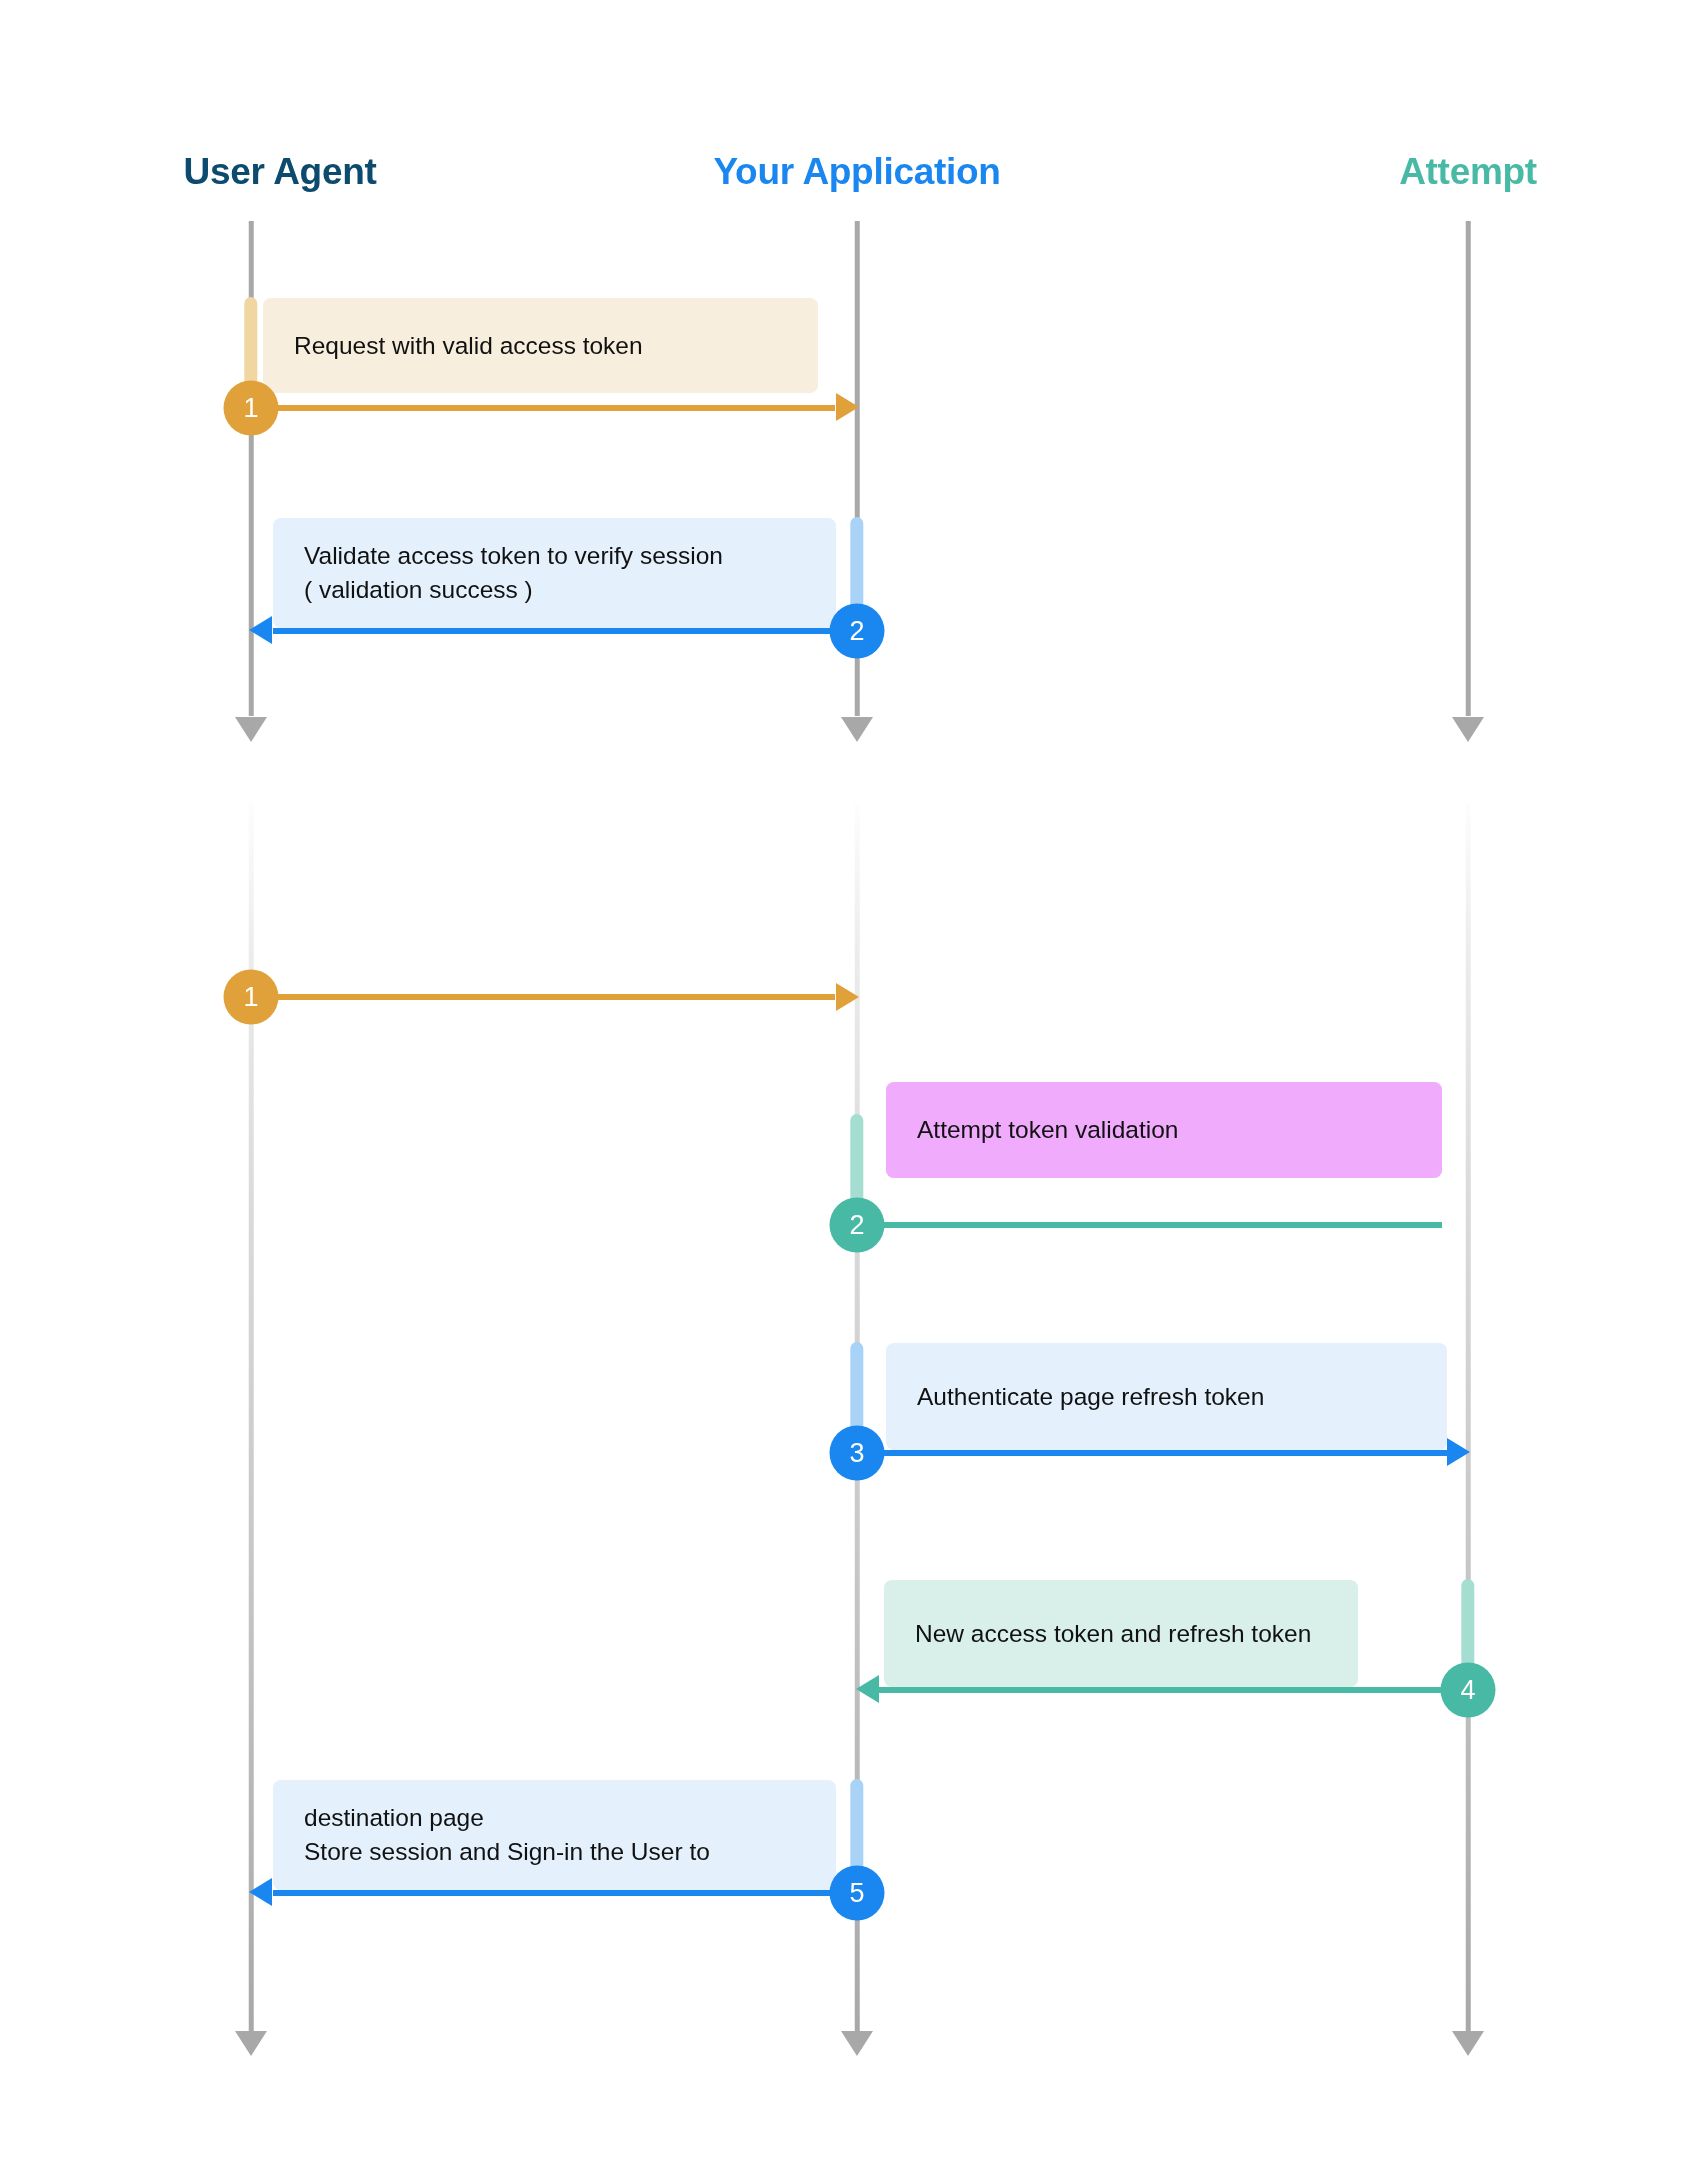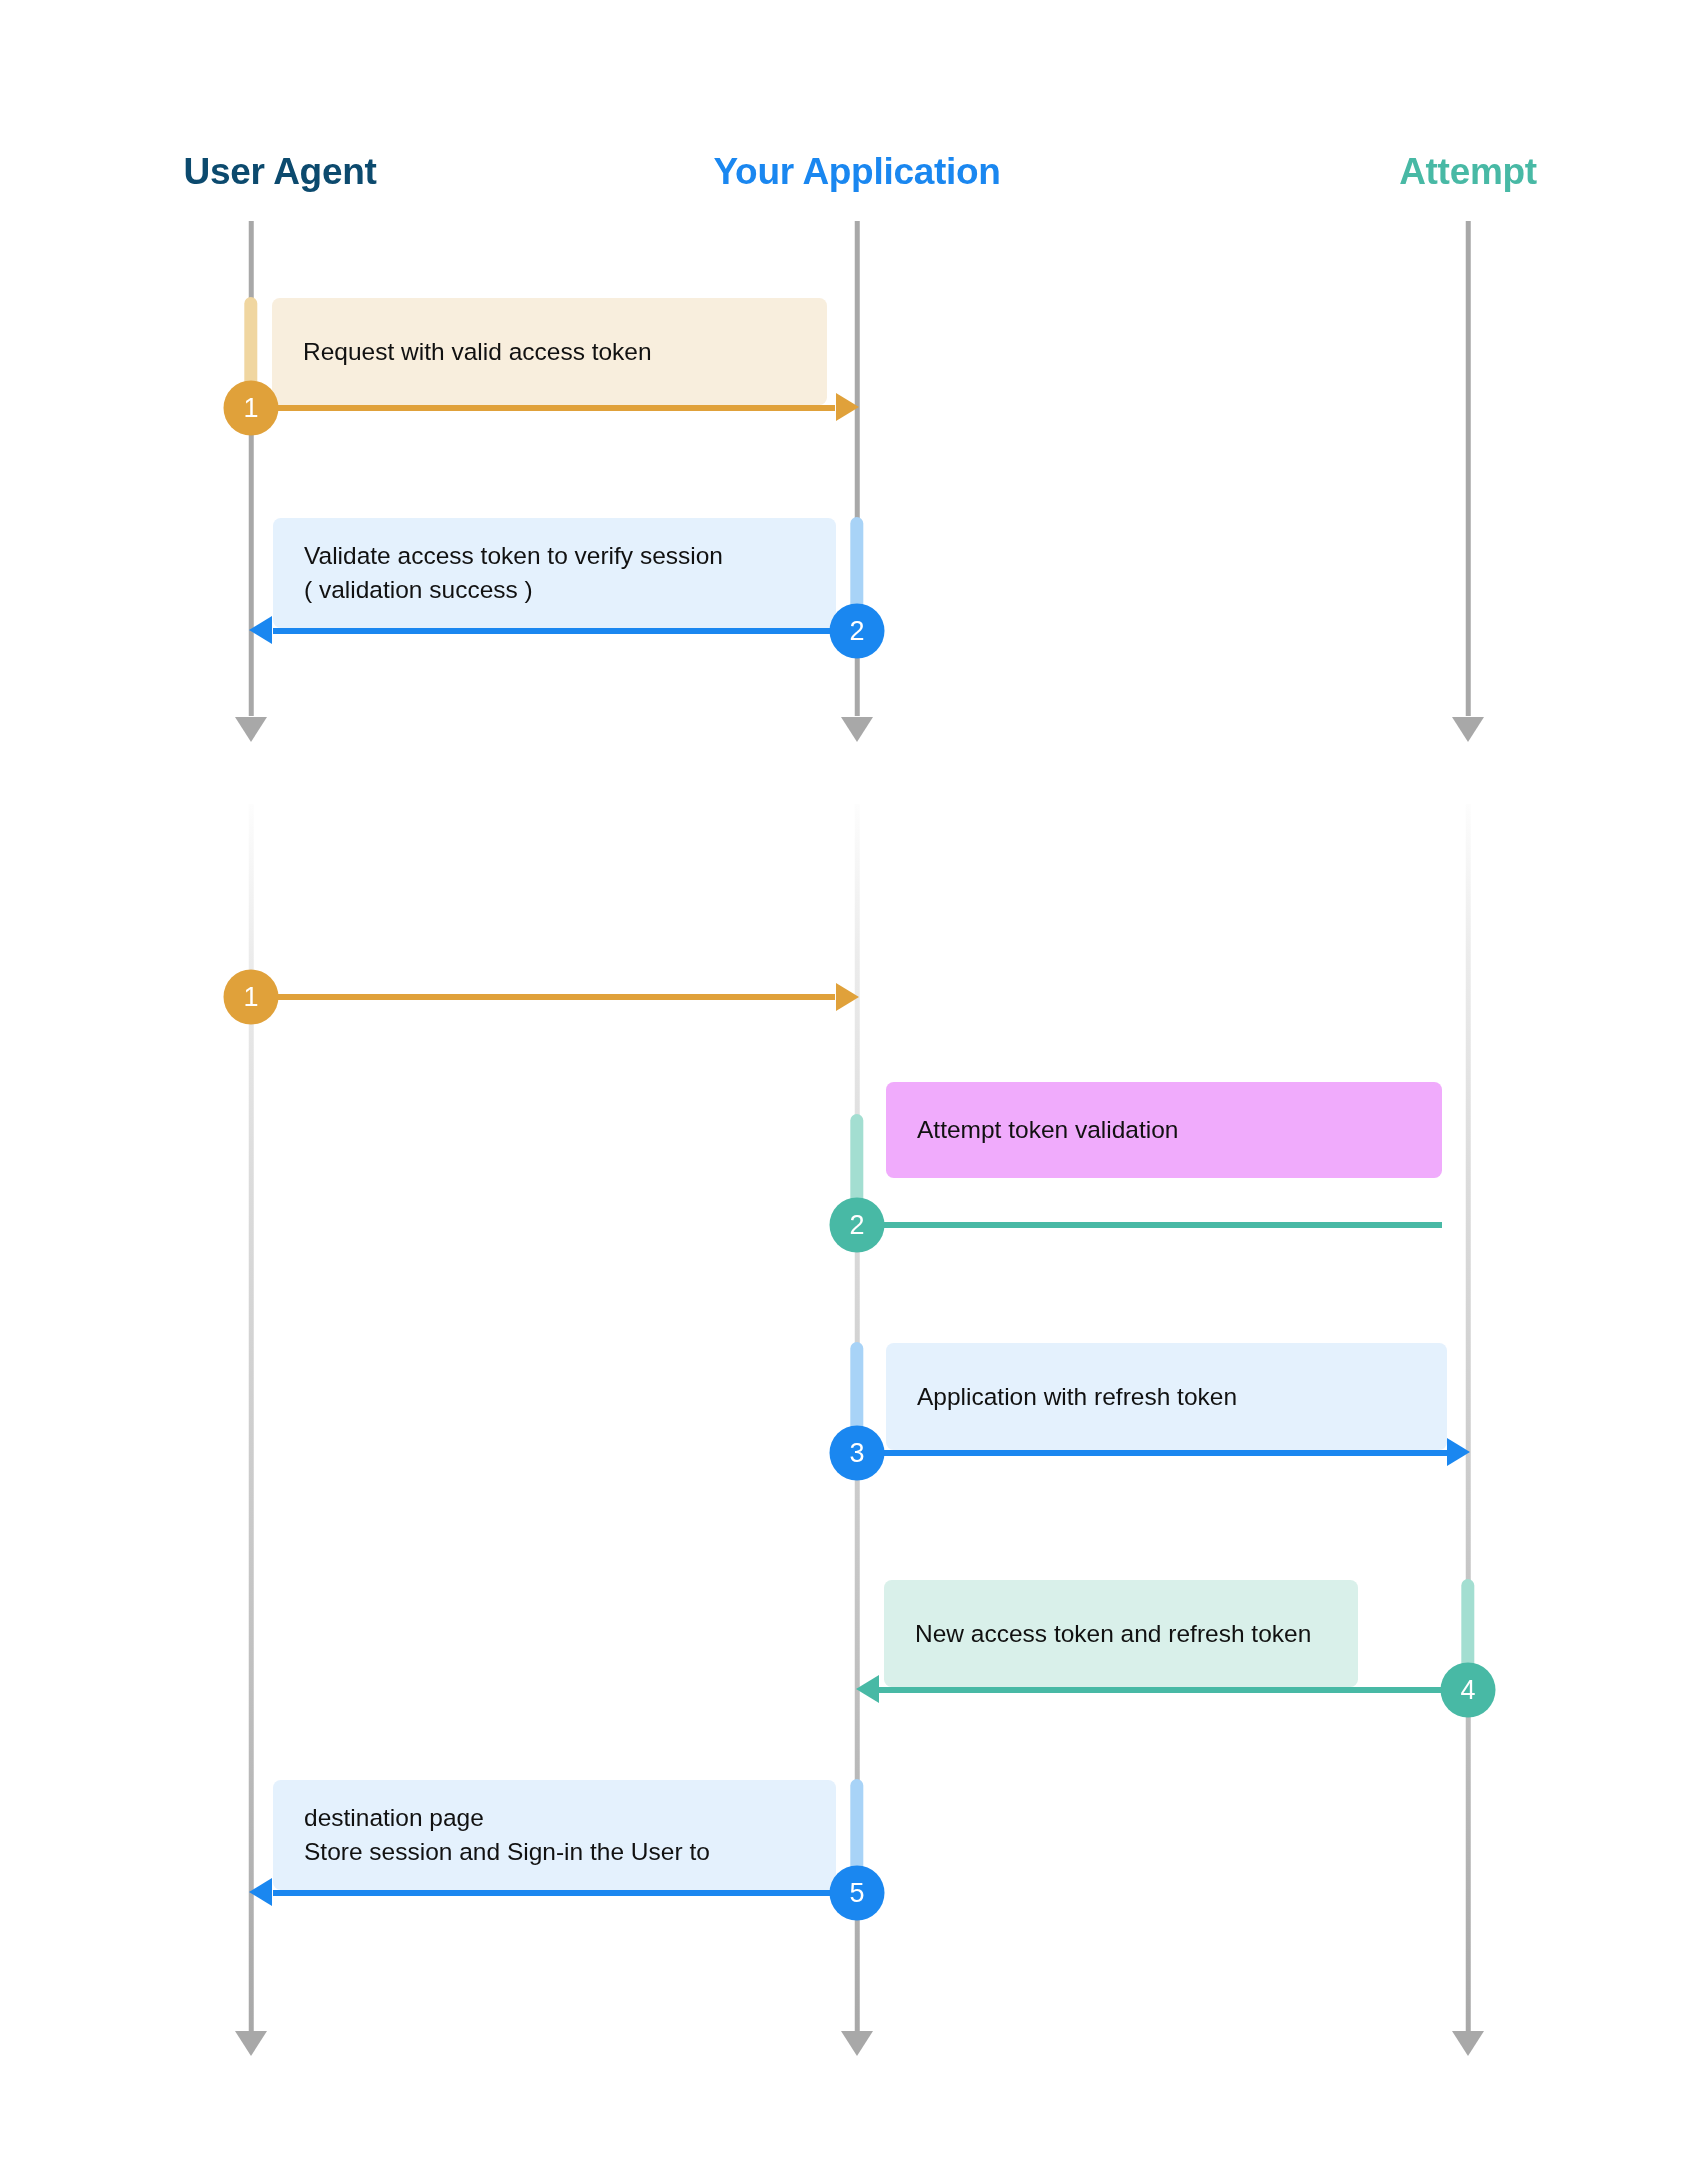--- a/index.html
+++ b/index.html
@@ -110,21 +110,21 @@
   <div class="lifeline" style="left:251px;top:221px;height:495px;"></div>
   <div class="lifeline-cap" style="left:251px;top:717px;"></div>
 
   <div class="lifeline" style="left:857px;top:221px;height:495px;"></div>
   <div class="lifeline-cap" style="left:857px;top:717px;"></div>
 
   <div class="lifeline" style="left:1468px;top:221px;height:495px;"></div>
   <div class="lifeline-cap" style="left:1468px;top:717px;"></div>
 
   <div class="activation" style="left:251px;top:297px;height:103px;background:#f0d6a0;"></div>
-  <div class="msgbox" style="left:272px;top:298px;width:555px;height:107px;background:#f8eedd;">
+  <div class="msgbox" style="left:263px;top:298px;width:555px;height:95px;background:#f8eedd;">
     <div class="line">Request with valid access token</div>
   </div>
   <div class="arrow-line" style="left:251px;top:405px;width:584px;background:#e0a13a;"></div>
   <div class="arrow-head right" style="left:836px;top:393px;border-left:23.4px solid #e0a13a;"></div>
   <div class="badge" style="left:251px;top:408px;background:#e0a13a;">1</div>
 
   <div class="activation" style="left:857px;top:517px;height:103px;background:#a8d3f7;"></div>
   <div class="msgbox" style="left:273px;top:518px;width:563px;height:110px;background:#e4f1fd;">
     <div class="line">Validate access token to verify session</div>
     <div class="line">( validation success )</div>
@@ -148,21 +148,21 @@
 
   <div class="activation" style="left:857px;top:1114px;height:103px;background:#a3ded1;"></div>
   <div class="msgbox" style="left:886px;top:1082px;width:556px;height:96px;background:#f0abfc;">
     <div class="line">Attempt token validation</div>
   </div>
   <div class="arrow-line" style="left:857px;top:1222px;width:585px;background:#48b9a5;"></div>
   <div class="badge" style="left:857px;top:1225px;background:#48b9a5;">2</div>
 
   <div class="activation" style="left:857px;top:1342px;height:103px;background:#a8d3f7;"></div>
   <div class="msgbox" style="left:886px;top:1343px;width:561px;height:107px;background:#e4f1fd;">
-    <div class="line">Application with refresh token</div>
+    <div class="line">Authenticate page refresh token</div>
   </div>
   <div class="arrow-line" style="left:857px;top:1450px;width:590px;background:#1a87f0;"></div>
   <div class="arrow-head right" style="left:1447px;top:1438px;border-left:23.4px solid #1a87f0;"></div>
   <div class="badge" style="left:857px;top:1453px;background:#1a87f0;">3</div>
 
   <div class="activation" style="left:1468px;top:1579px;height:103px;background:#a3ded1;"></div>
   <div class="msgbox" style="left:884px;top:1580px;width:474px;height:107px;background:#d9f0ea;">
     <div class="line">New access token and refresh token</div>
   </div>
   <div class="arrow-line" style="left:879px;top:1687px;width:589px;background:#48b9a5;"></div>

